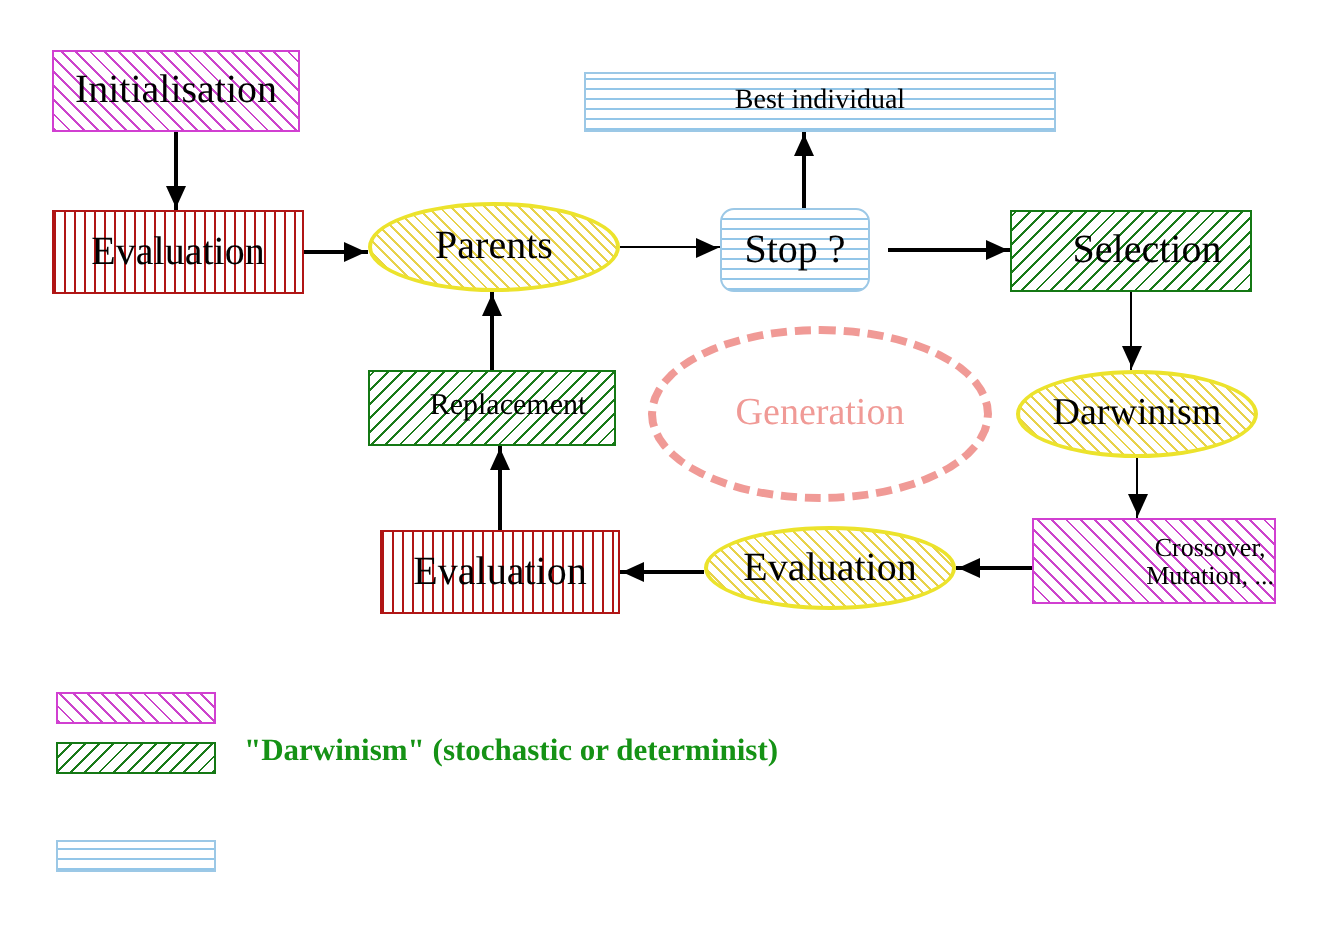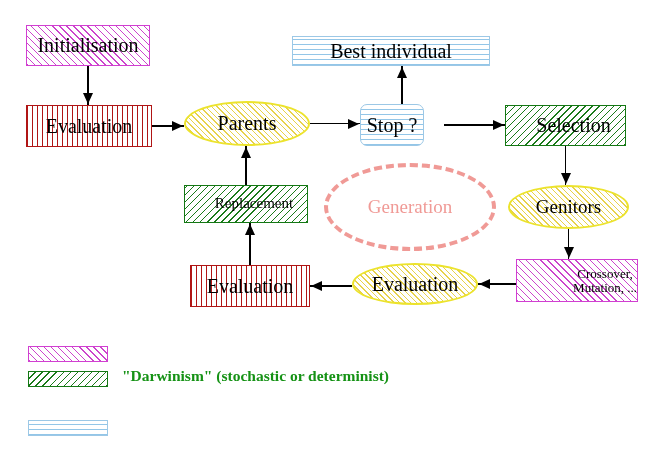--- a/index.html
+++ b/index.html
@@ -155,25 +155,25 @@
         <div class="arrowhead left" style="left: 311px; top: 281px;"></div>
       </div>
       <div style="position: absolute; left: 0px; top: 0px; width: 100%; height: 100%;">
         <div class="edge v" style="left: 249.3px; top: 223px; height: 42px;"></div>
         <div class="arrowhead up" style="left: 245px; top: 224px;"></div>
       </div>
     </div>
   <div id="nodes-layer">
       <div class="node hatch-magenta" style="left: 26px; top: 25px; width: 124px; height: 41px; font-size: 20px;"><span class="lbl">Initialisation</span></div>
       <div class="node hatch-red" style="left: 26px; top: 105px; width: 126px; height: 42px; font-size: 20px;"><span class="lbl">Evaluation</span></div>
-      <div class="node hatch-blue" style="left: 292px; top: 36px; width: 198px; height: 30px; font-size: 20px; align-items: center;"><span class="lbl">Best individual</span></div>
+      <div class="node hatch-blue" style="left: 292px; top: 36px; width: 236px; height: 30px; font-size: 14px; align-items: center;"><span class="lbl">Best individual</span></div>
       <div class="node hatch-yellow-ellipse" style="left: 184px; top: 101px; width: 126px; height: 45px; font-size: 20px;"><span class="lbl">Parents</span></div>
-      <div class="node hatch-blue rounded" style="left: 360px; top: 104px; width: 64px; height: 42px; font-size: 20px; font-family: Liberation Serif, serif;"><span class="lbl">Stop ?</span></div>
+      <div class="node hatch-blue rounded" style="left: 360px; top: 104px; width: 75px; height: 42px; font-size: 20px; font-family: Liberation Serif, serif;"><span class="lbl">Stop ?</span></div>
       <div class="node hatch-green" style="left: 505px; top: 105px; width: 121px; height: 41px; font-size: 20px;"><span class="lbl">Selection</span></div>
-      <div class="node hatch-yellow-ellipse" style="left: 508px; top: 185px; width: 121px; height: 44px; font-size: 19px;"><span class="lbl">Genitors</span></div>
+      <div class="node hatch-yellow-ellipse" style="left: 508px; top: 185px; width: 121px; height: 44px; font-size: 19px;"><span class="lbl">Darwinism</span></div>
       <div class="node hatch-green" style="left: 184px; top: 185px; width: 124px; height: 38px; font-size: 15px;"><span class="lbl">Replacement</span></div>
       <div class="node hatch-red" style="left: 190px; top: 265px; width: 120px; height: 42px; font-size: 20px;"><span class="lbl">Evaluation</span></div>
       <div class="node hatch-yellow-ellipse" style="left: 352px; top: 263px; width: 126px; height: 42px; font-size: 20px;"><span class="lbl">Evaluation</span></div>
       <div class="node hatch-magenta" style="left: 516px; top: 259px; width: 122px; height: 43px; font-size: 13px; justify-content: flex-end;"><span class="lbl">Crossover,
 Mutation, ...</span></div>
       <div class="generation-ellipse" style="left: 324px; top: 163px; width: 172px; height: 88px; border-color: rgb(240, 154, 150); color: rgb(240, 154, 150); font-size: 19px;">
         <span>Generation</span>
       </div>
     </div>
   <div id="legend">

